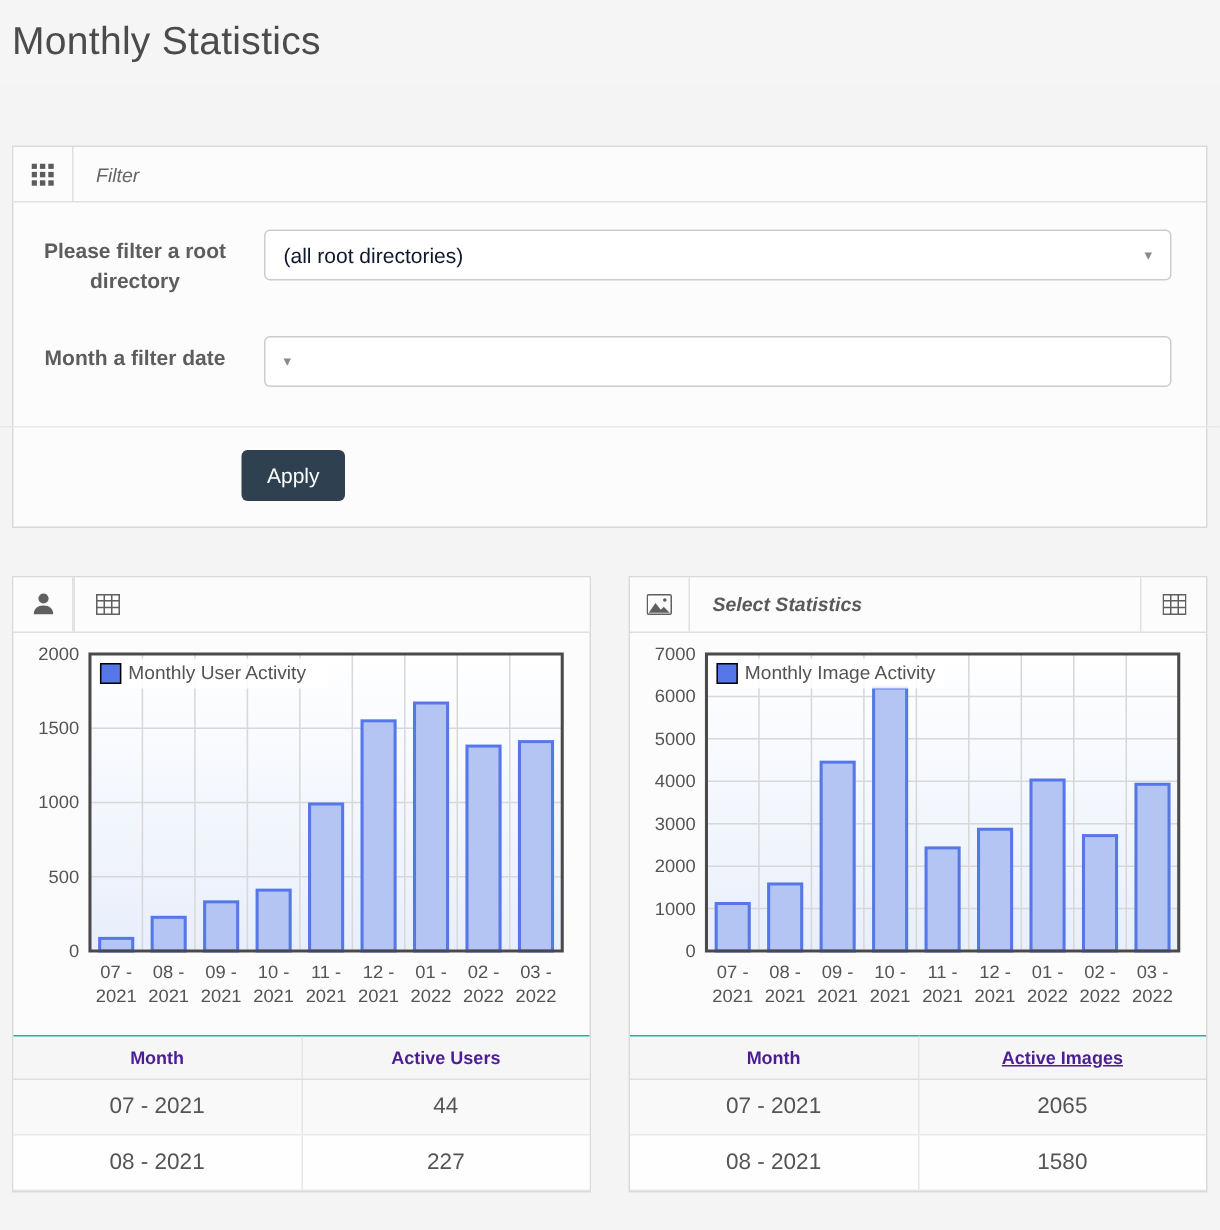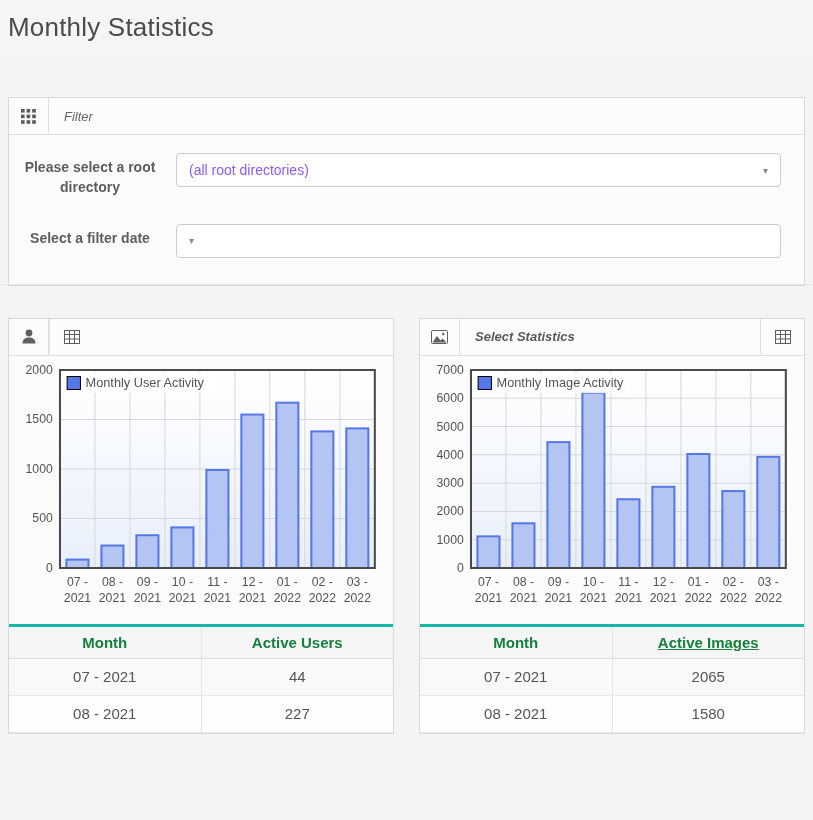--- a/index.html
+++ b/index.html
@@ -51,44 +51,44 @@
   .form-label {
     width:132px; text-align:center; font-weight:bold; font-size:14px;
     color:#5d5d5d; line-height:1.45; padding-top:4px;
   }
   .select {
     flex:1; margin-left:20px; margin-right:8px; height:34px;
     background:#fff; border:1px solid #ccc; border-radius:4px;
     display:flex; align-items:center; padding:0 12px;
     cursor:pointer;
   }
-  .select-value { flex:1; color:#8b5cf6; font-size:14px; }
+  .select-value { flex:1; color:#0f172a; font-size:14px; }
   .caret { color:#8a8a8a; font-size:10px; }
   .filter-divider { border-top:1px solid #e7e7e7; margin:0 -15px; }
   .apply-row { padding:15px 0 17px 152px; }
   .apply-btn {
     background:#2f4050; color:#fff; border:none; border-radius:4px;
     font-size:14px; padding:9px 17px; cursor:pointer;
     font-family:"Liberation Sans", sans-serif;
   }
 
   
   .columns {
     display:grid; grid-template-columns:1fr 1fr; gap:25px;
     margin:32px 8px 0 8px;
   }
   .chart-wrap { padding:8px 10px 4px 6px; }
   .chart-wrap svg { display:block; }
 
   
   table.stats { width:100%; border-collapse:collapse; font-size:15px; color:#555; }
   table.stats th {
-    font-size:15px; font-weight:bold; color:#15803d;
+    font-size:12px; font-weight:bold; color:#4c1d95;
     background:#f6f6f6; padding:7px 6px; text-align:center;
-    border-bottom:1px solid #ddd; border-top:3px solid #14b8a6;
+    border-bottom:1px solid #ddd; border-top:1px solid #14b8a6;
   }
   table.stats th + th, table.stats td + td { border-left:1px solid #e5e5e5; }
   table.stats td {
     text-align:center; padding:9px 6px 10px 6px;
     border-bottom:1px solid #e8e8e8;
   }
   table.stats tr:nth-child(odd) td { background:#f9f9f9; }
   table.stats tr:nth-child(even) td { background:#fefefe; }
 </style>
 </head>
@@ -115,34 +115,37 @@
             <rect x="0" y="11.2" width="3.6" height="3.6"></rect>
               <rect x="5.6" y="11.2" width="3.6" height="3.6"></rect>
               <rect x="11.2" y="11.2" width="3.6" height="3.6"></rect>
           </g>
         </svg>
       </div>
       <div class="panel-title" style="font-weight:normal;color:#666;">Filter</div>
     </div>
     <div class="filter-body">
       <div class="form-row">
-        <div class="form-label">Please select a root directory</div>
+        <div class="form-label">Please filter a root directory</div>
         <div class="select">
           <span class="select-value">(all root directories)</span>
           <span class="caret">▾</span>
         </div>
       </div>
       <div class="form-row">
-        <div class="form-label">Select a filter date</div>
+        <div class="form-label">Month a filter date</div>
         <div class="select">
           <span class="caret">▾</span>
         </div>
       </div>
     </div>
     <div class="filter-divider"></div>
+    <div class="apply-row">
+      <button class="apply-btn">Apply</button>
+    </div>
   </div>
 
   <div class="columns">
 
     <section class="panel">
       <div class="panel-head">
         <div class="icon-cell">
           <svg width="14" height="15" viewBox="0 0 14 15">
             <circle cx="7" cy="4" r="3.4" fill="#5f5f5f"></circle>
             <path d="M0.5 14.5 C0.5 10.5 3.2 8.6 7 8.6 C10.8 8.6 13.5 10.5 13.5 14.5 Z" fill="#5f5f5f"></path>

